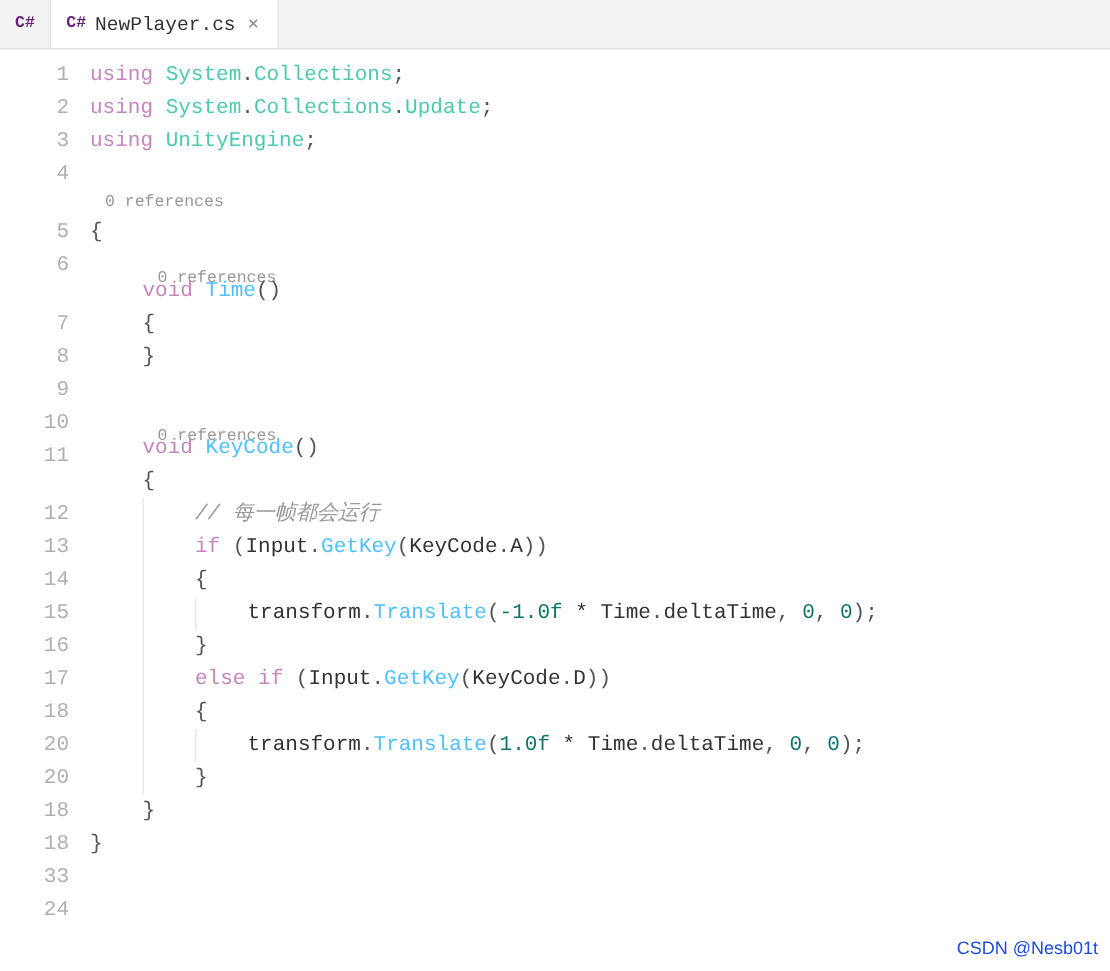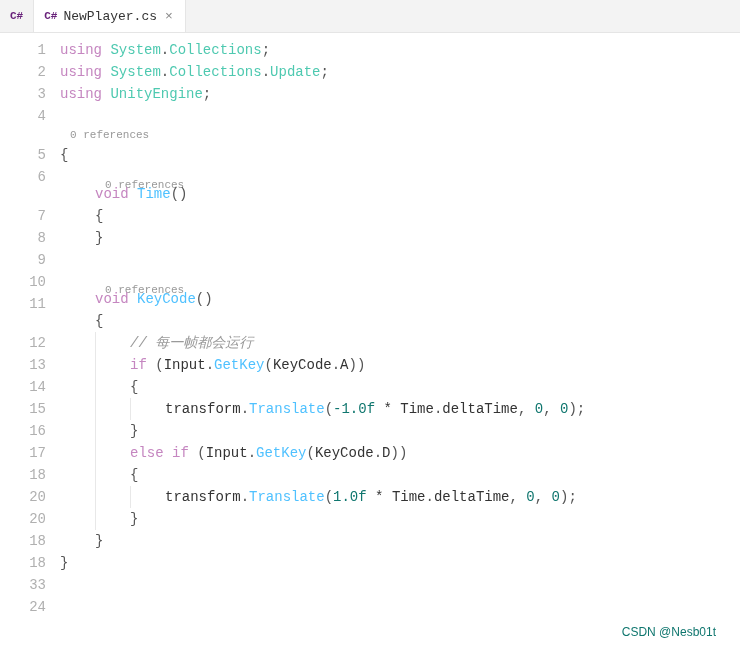--- a/index.html
+++ b/index.html
@@ -20,21 +20,21 @@
   .codelens { height:17px; font-size:11px; color:#999; padding-left:0; line-height:17px;margin-left:10px; }
   .kw { color:#c586c0; }
   .type { color:#4ec9b0; }
   .cls { color:#d7ba7d; }
   .fn { color:#4fc1ff; }
   .str, .num { color:#0f766e; }
   .comment { color:#9a9a9a; font-style:italic; }
   .punct { color:#555; }
   .brace { color:#555; }
   .paren { color:#555; }
-  .watermark { position:absolute; bottom:4px; right:24px; font-size:12px; color:#0f766e; font-family:sans-serif;margin-top:30px; }
+  .watermark { position:absolute; bottom:4px; right:8px; font-size:12px; color:#1d4ed8; font-family:sans-serif;margin-top:30px; }
 </style>
 </head>
 <body>
 
 <div class="tabs">
   <div class="tab">
     <span class="cs-icon">C#</span>
   </div>
   <div class="tab active">
     <span class="cs-icon">C#</span>

